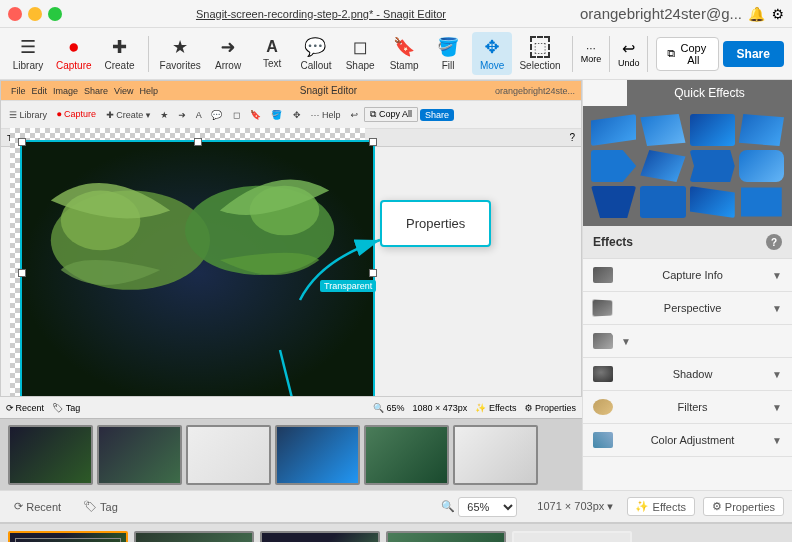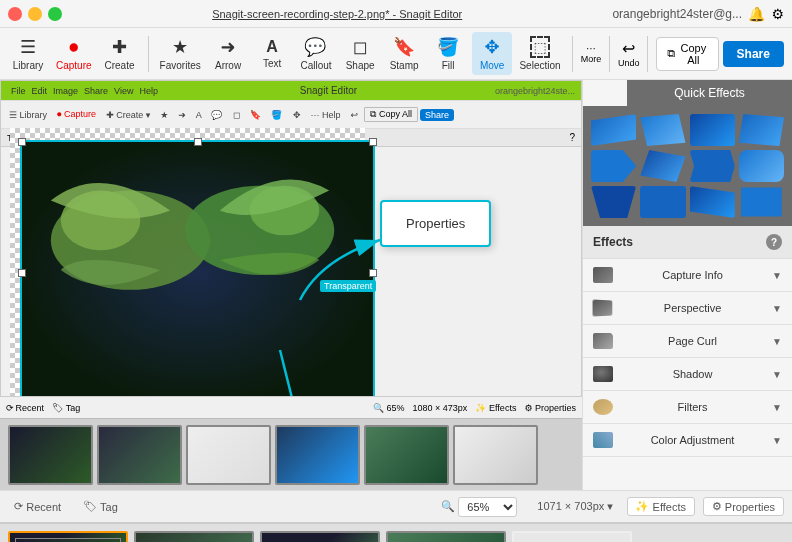--- a/index.html
+++ b/index.html
@@ -87,21 +87,21 @@
 
     
     .inner-window {
       position: absolute;
       top: 0; left: 0; right: 0;
       height: 360px;
       background: #f0f0f0;
       border: 1px solid #ccc;
     }
     .inner-titlebar {
-      background: #84cc16;
+      background: #fdba74;
       height: 20px;
       display: flex;
       align-items: center;
       padding: 0 6px;
       border-bottom: 1px solid #ddd;
       font-size: 10px;
       color: #333;
     }
     .inner-toolbar {
       background: #f0f0f0;
@@ -415,21 +415,21 @@
 <body>
 
 <div class="title-bar">
   <div class="title-bar-left">
     <button class="win-btn close"></button>
     <button class="win-btn min"></button>
     <button class="win-btn max"></button>
   </div>
   <div class="title-bar-center">Snagit-screen-recording-step-2.png* - Snagit Editor</div>
   <div class="title-bar-right">
-    <span style="font-size:12px;color:#555;">orangebright24ster@g...</span>
+    <span style="font-size:15px;color:#555;">orangebright24ster@g...</span>
     <span style="font-size:14px;">🔔</span>
     <span style="font-size:14px;cursor:pointer;">⚙</span>
   </div>
 </div>
 
 <div class="toolbar">
   <div class="toolbar-btn">
     <span class="toolbar-icon">☰</span>
     <span>Library</span>
   </div>
@@ -666,21 +666,20 @@
       </div>
 
       <div class="effect-item">
         <div class="effect-icon perspective"></div>
         <span class="effect-label">Perspective</span>
         <span class="effect-arrow">▼</span>
       </div>
 
       <div class="effect-item">
         <div class="effect-icon pagecurl"></div>
-        <span class="effect-label">Page Curl</span>
         <span class="effect-arrow">▼</span>
       </div>
 
       <div class="effect-item">
         <div class="effect-icon shadow"></div>
         <span class="effect-label">Shadow</span>
         <span class="effect-arrow">▼</span>
       </div>
 
       <div class="effect-item">

